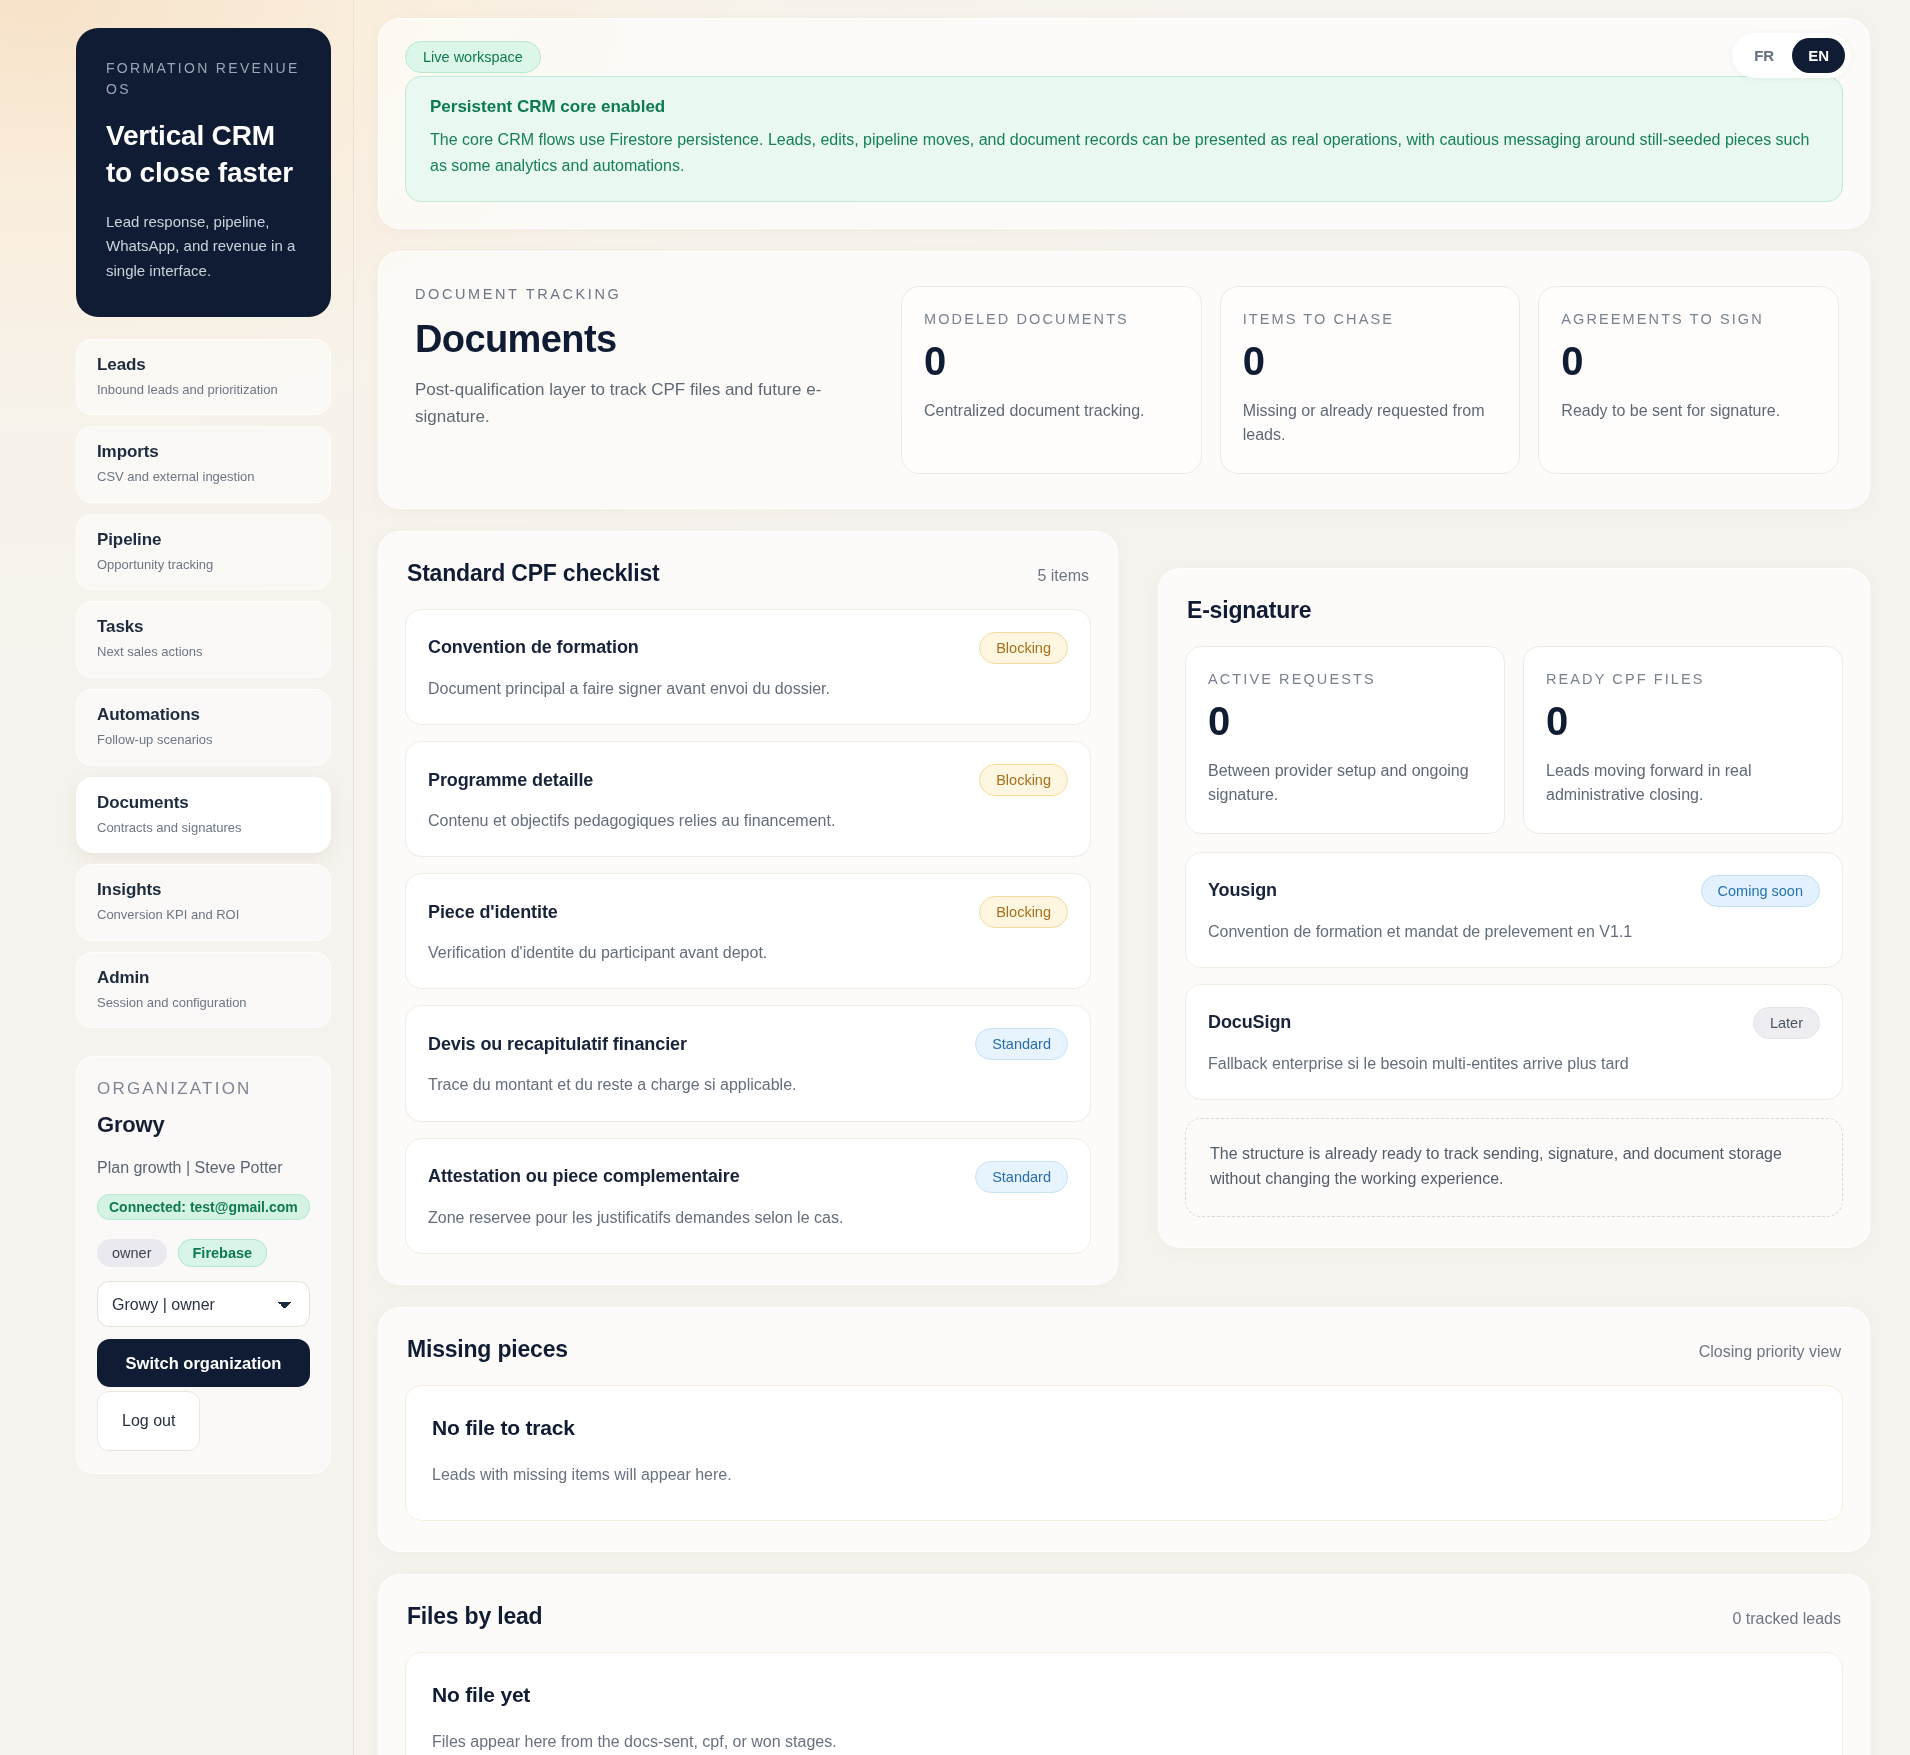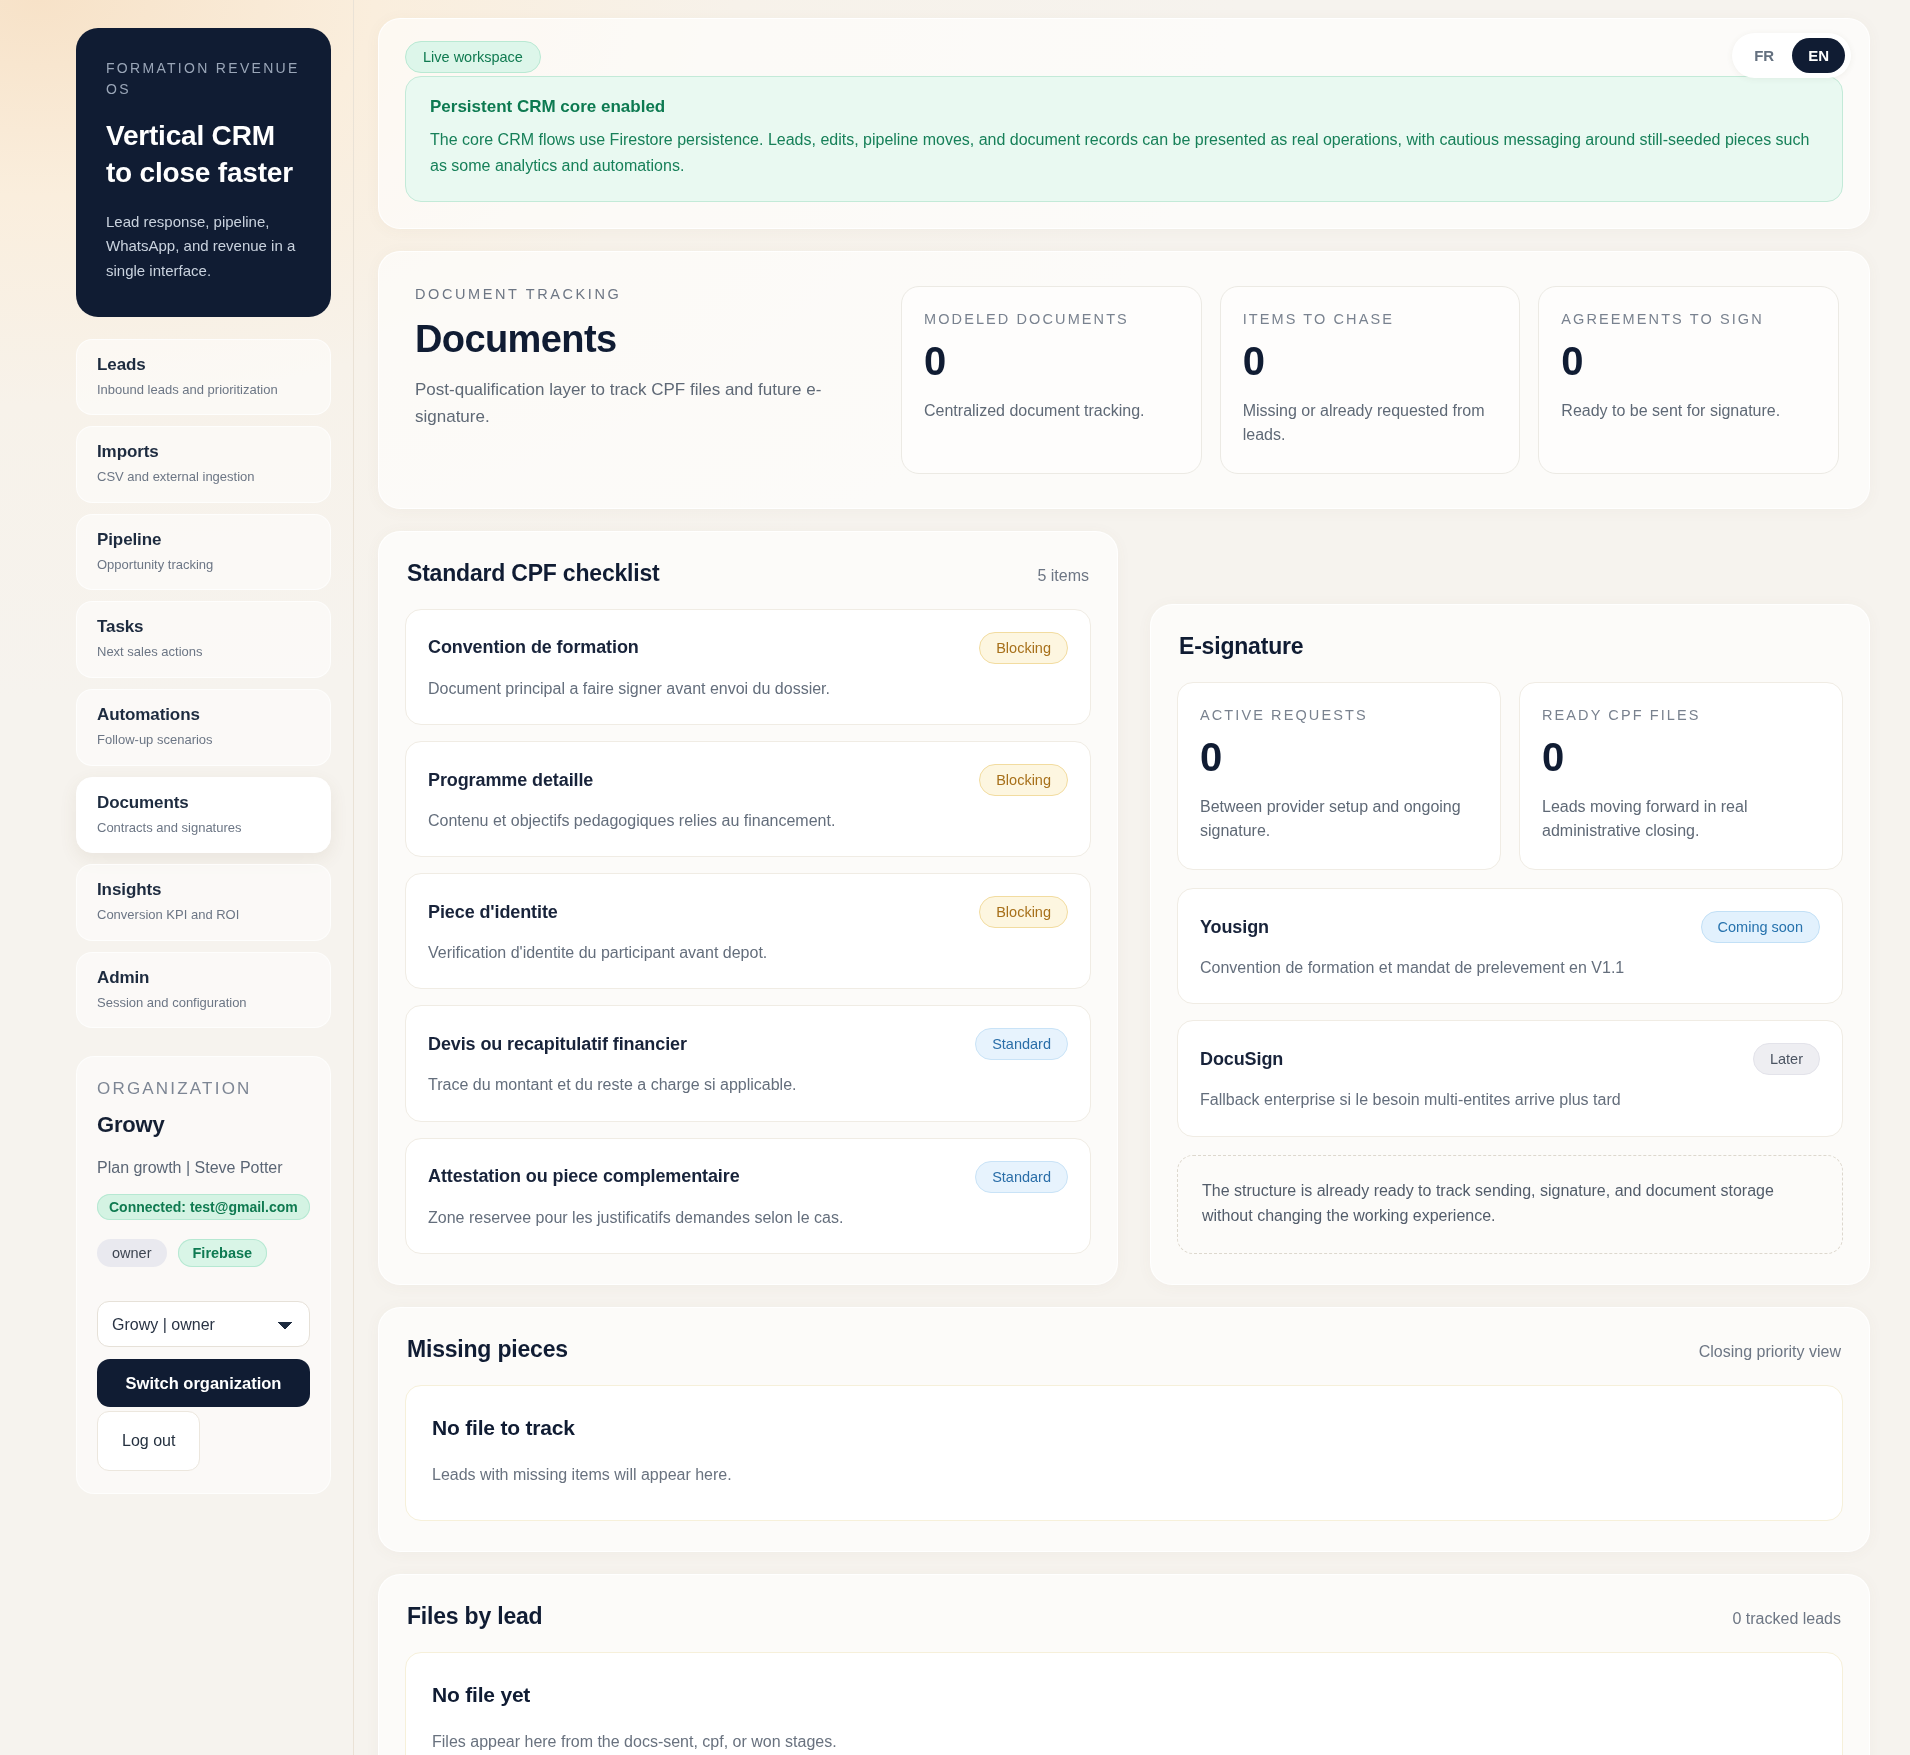--- a/index.html
+++ b/index.html
@@ -134,21 +134,21 @@
     background: #d9f5e7;
     color: #0e7a52;
     font-weight: 700;
     font-size: 14.5px;
     padding: 6px 15px;
     border-radius: 999px;
     display: inline-block;
     box-shadow: 0 0 0 1px #b6e8d2 inset;
   }
   .org-select {
-    margin-top: 34px;
+    margin-top: 14px;
     width: 100%;
     height: 46px;
     border-radius: 12px;
     border: 1px solid #e6e1d8;
     background: #fff;
     font-size: 16px;
     color: #2a3445;
     padding: 0 14px;
     font-family: "Liberation Sans", sans-serif;
     appearance: none;
@@ -302,21 +302,21 @@
     line-height: 1;
   }
   .kpi-desc {
     font-size: 16px;
     line-height: 1.5;
     color: #5f6976;
     margin-top: 18px;
   }
 
   
-  .cols { display: flex; gap: 32px; align-items: flex-end; }
+  .cols { display: flex; gap: 40px; align-items: center; }
   .col-left { flex: 0 0 740px; }
   .col-right { flex: 1 1 auto; }
 
   .card-panel {
     background: rgba(255,255,255,0.66);
     border: 1px solid rgba(255,255,255,0.92);
     border-radius: 22px;
     padding: 28px 26px 30px 26px;
     box-shadow: 0 2px 16px rgba(120,100,70,0.045);
   }

